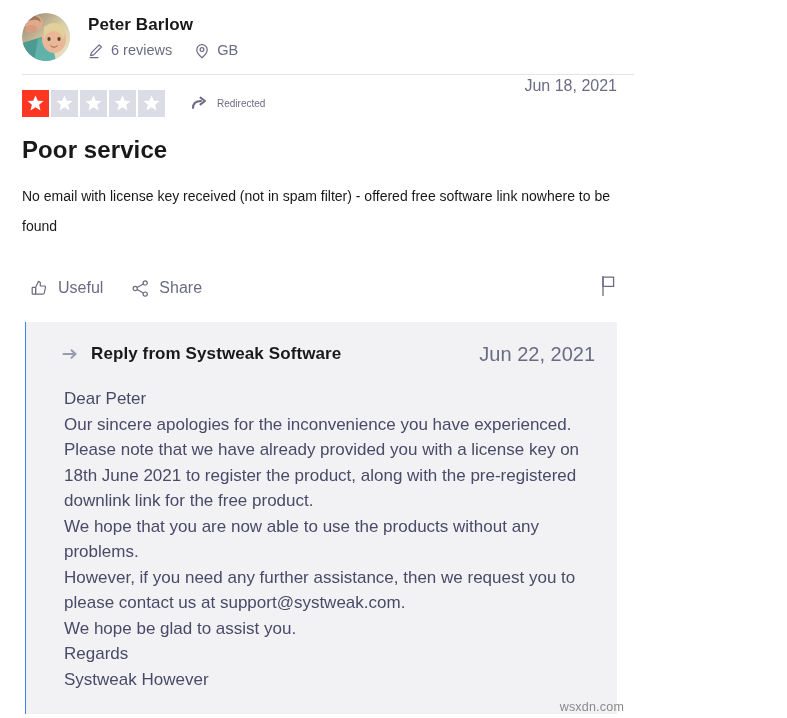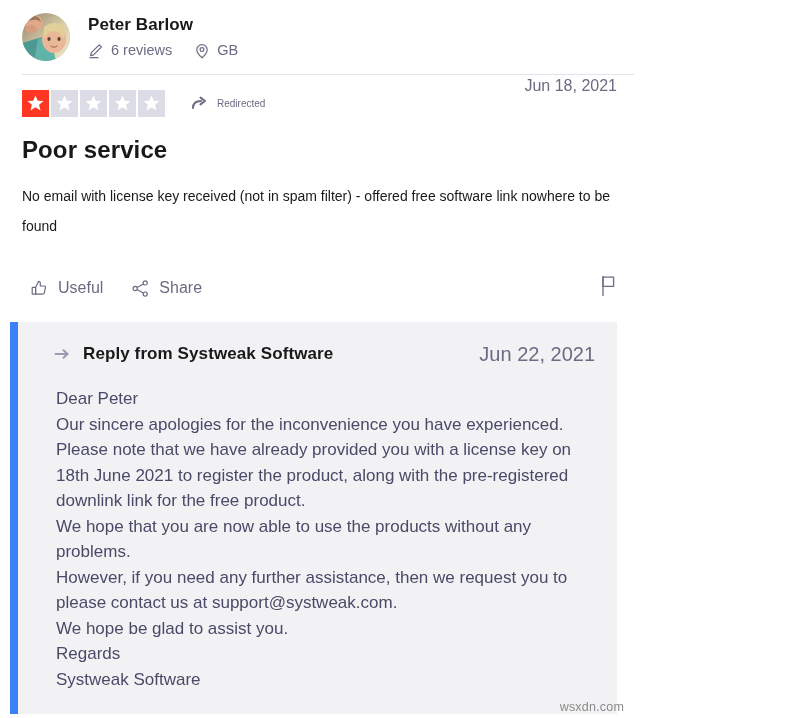--- a/index.html
+++ b/index.html
@@ -164,23 +164,23 @@
     position: absolute;
     right: 16px;
     top: 0px;
     display: inline-flex;
     cursor: pointer;
     color: #6b6b83;
   }
 
   
   .reply {
-    margin: 21px 17px 0 10px;
+    margin: 21px 17px 0 25px;
     background: #f2f2f5;
-    border-left: 8px solid #3b82f6;
+    border-left: 1px solid #3b82f6;
     box-sizing: border-box;
     padding: 22px 22px 22px 36px;
     min-height: 350px;
   }
   .reply-head {
     display: flex;
     align-items: center;
     position: relative;
   }
   .reply-arrow {
@@ -376,19 +376,19 @@
       <span class="reply-date">Jun 22, 2021</span>
     </div>
     <div class="reply-body">
       <p>Dear Peter</p>
       <p>Our sincere apologies for the inconvenience you have experienced.</p>
       <p>Please note that we have already provided you with a license key on 18th June 2021 to register the product, along with the pre-registered downlink link for the free product.</p>
       <p>We hope that you are now able to use the products without any problems.</p>
       <p>However, if you need any further assistance, then we request you to please contact us at support@systweak.com.</p>
       <p>We hope be glad to assist you.</p>
       <p>Regards</p>
-      <p>Systweak Software</p>
+      <p>Systweak However</p>
     </div>
   </div>
 
   <div class="watermark">wsxdn.com</div>
 
 </div>
 
 </body></html>

